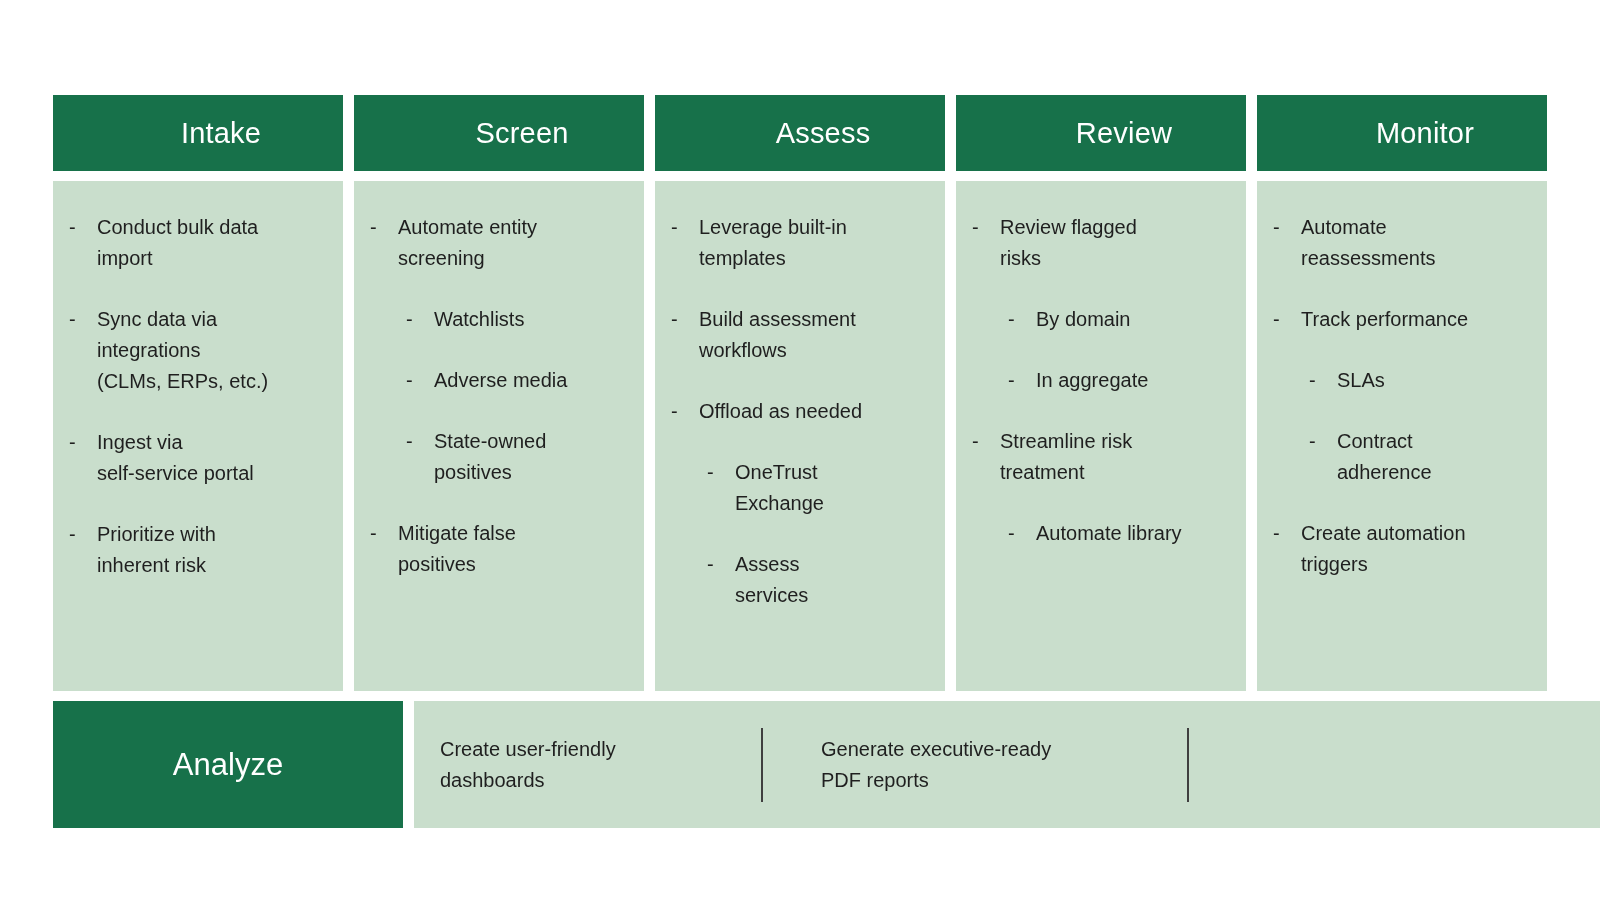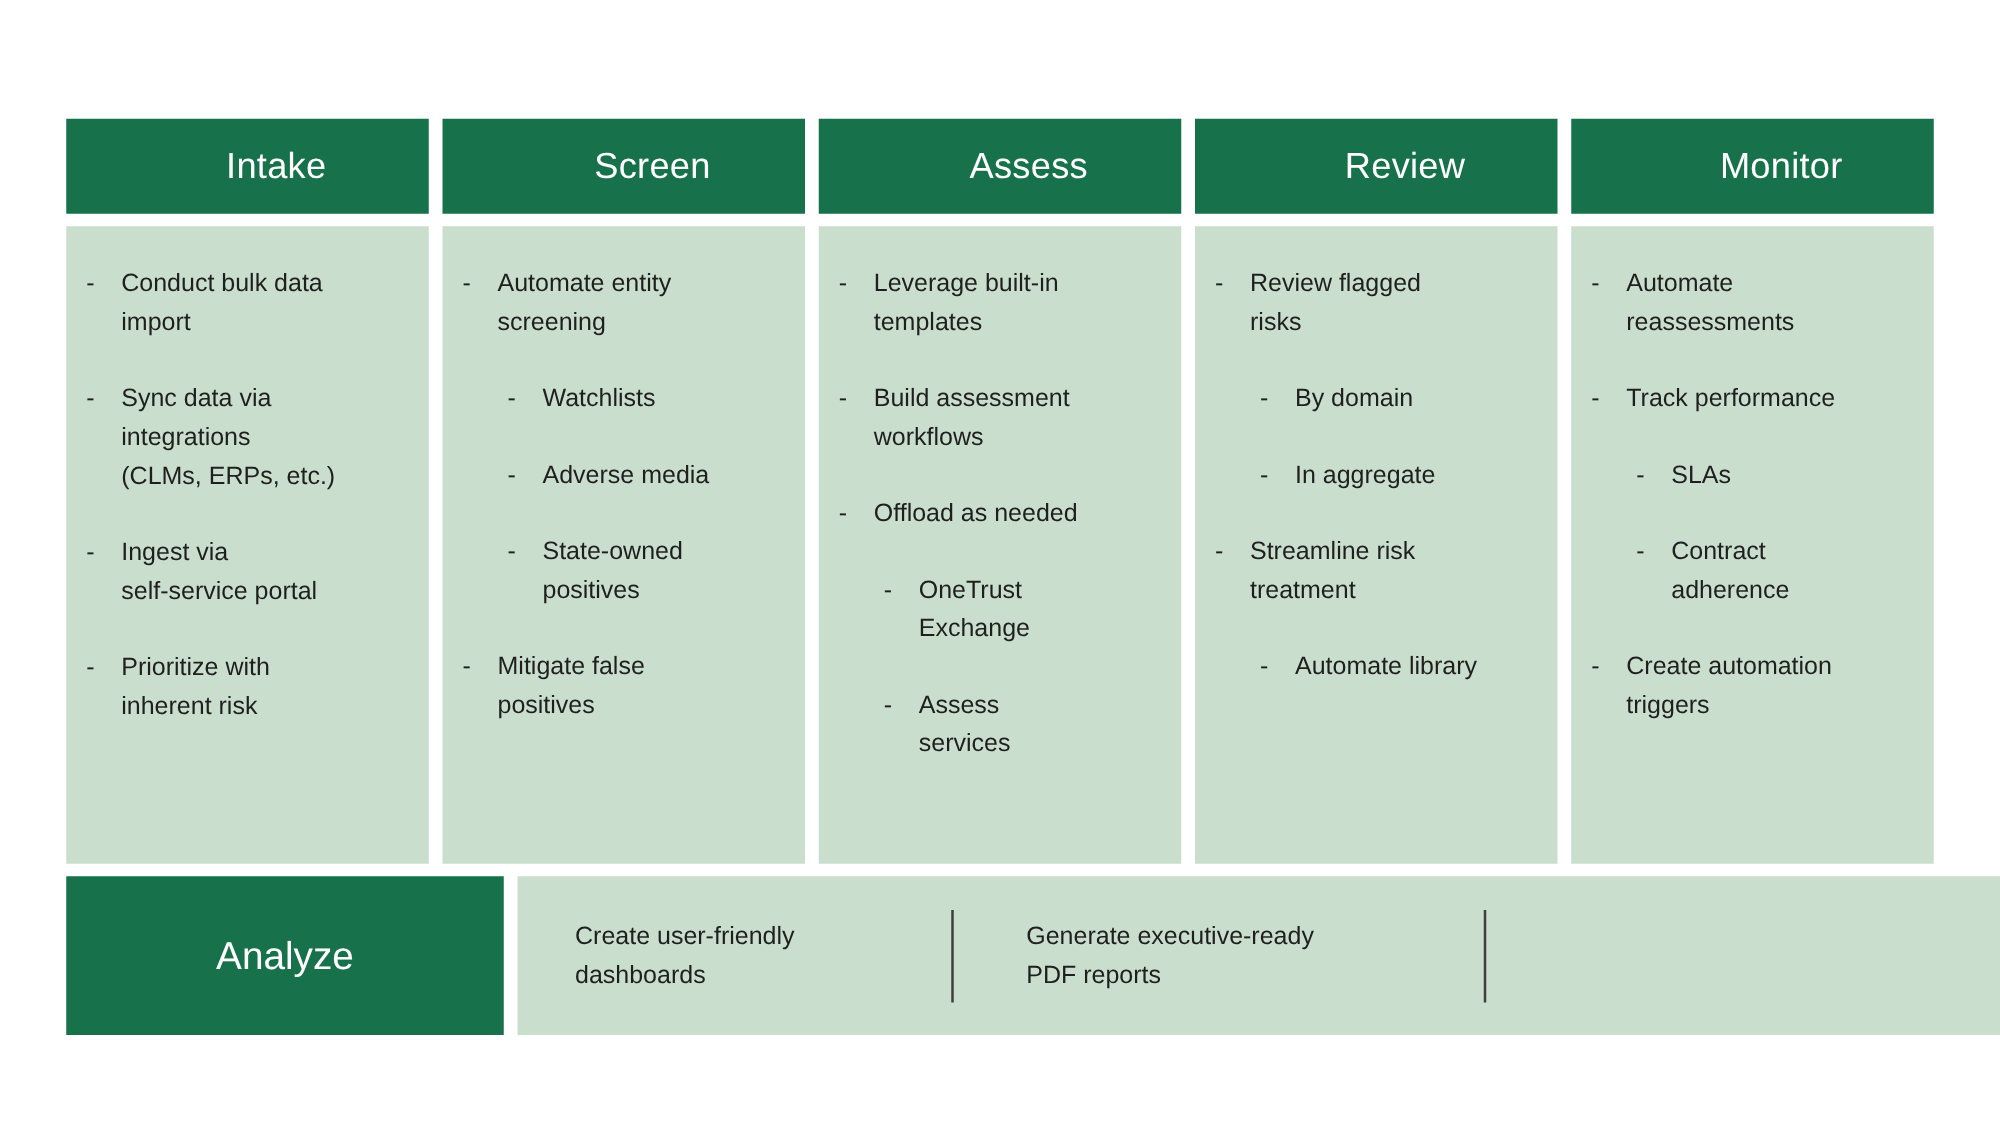--- a/index.html
+++ b/index.html
@@ -42,21 +42,21 @@
   .analyze-box{
     width:350px;flex:none;background:var(--header-bg);color:var(--header-text);
     display:flex;align-items:center;justify-content:center;font-size:31px;
   }
   .bottom-panel{
     width:1193px;flex:none;background:var(--panel-bg);
     display:flex;align-items:stretch;box-sizing:border-box;
   }
   .seg{display:flex;align-items:center;box-sizing:border-box;}
   .seg .stx{white-space:pre-line;font-size:20px;line-height:31px;}
-  .seg-0{width:347px;padding-left:46px;}
+  .seg-0{width:347px;padding-left:26px;}
   .seg-1{width:424px;padding-left:58px;}
   .seg-2{flex:1;padding-left:52px;}
   .vdivider{width:2px;height:74px;background:var(--divider);align-self:center;flex:none;}
 </style>
 </head>
 <body>
 
 <div class="board">
   <div class="cols">
   <div class="column">

